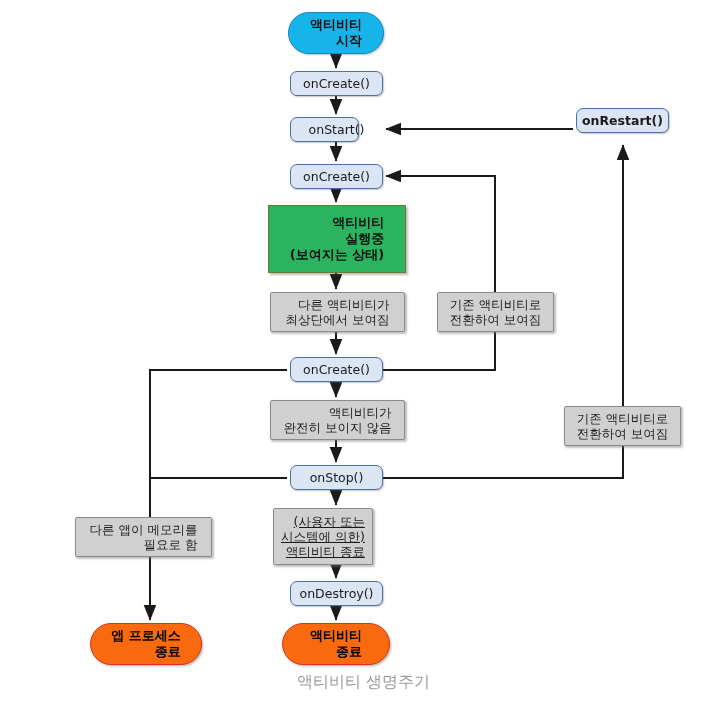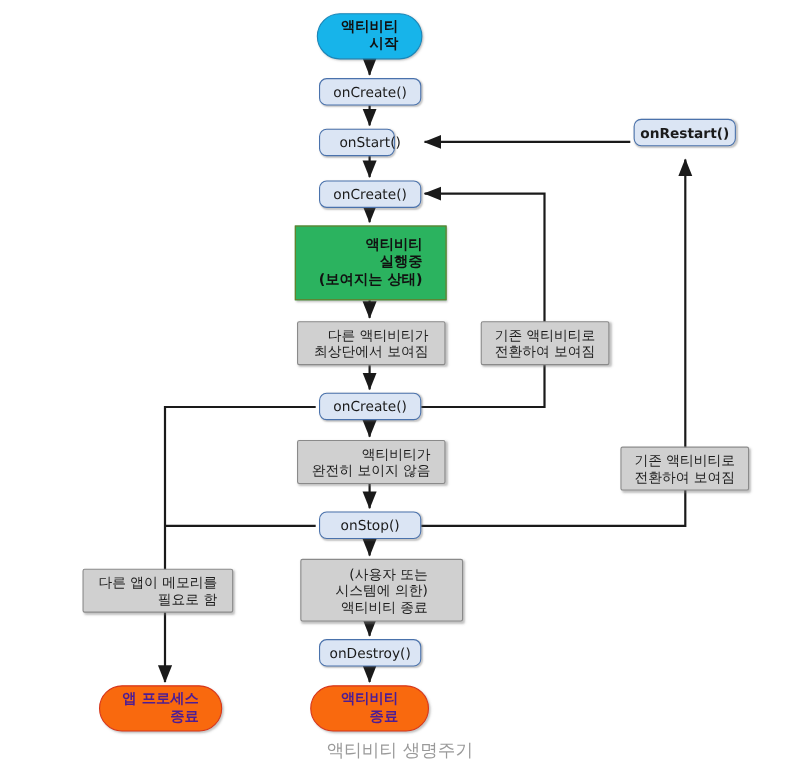--- a/index.html
+++ b/index.html
@@ -74,21 +74,21 @@
     border-radius: 2px;
     color: #1b1b1b;
     font-size: 12.5px;
     box-shadow: 1.5px 1.5px 2px rgba(120,120,120,0.45);
   }
   
   .node-end {
     background: #f9690e;
     border: 1.8px solid #d7351a;
     border-radius: 22px;
-    color: #4c1d95;
+    color: #000000;
     font-weight: bold;
     font-size: 13px;
     box-shadow: 1.5px 1.5px 2px rgba(120,120,120,0.45);
   }
   #diagram-caption {
     position: absolute;
     left: 0;
     top: 672px;
     width: 727px;
     text-align: center;
@@ -140,21 +140,21 @@
       <div class="node node-note" style="left: 270px; top: 292px; width: 135px; height: 40px;">다른 액티비티가
 최상단에서 보여짐</div>
       <div class="node node-note" style="left: 437px; top: 292px; width: 117px; height: 40px;">기존 액티비티로
 전환하여 보여짐</div>
       <div class="node node-callback" style="left: 290px; top: 357px; width: 93px; height: 25px;">onCreate()</div>
       <div class="node node-note" style="left: 270px; top: 400px; width: 135px; height: 40px;">액티비티가
 완전히 보이지 않음</div>
       <div class="node node-callback" style="left: 290px; top: 465px; width: 93px; height: 25px;">onStop()</div>
       <div class="node node-note" style="left: 75px; top: 517px; width: 137px; height: 40px;">다른 앱이 메모리를
 필요로 함</div>
-      <div class="node node-note" style="left: 273px; top: 508px; width: 148px; height: 57px;">(사용자 또는
+      <div class="node node-note" style="left: 273px; top: 508px; width: 100px; height: 57px; text-decoration: underline;">(사용자 또는
 시스템에 의한)
 액티비티 종료</div>
       <div class="node node-callback" style="left: 290px; top: 581px; width: 93px; height: 25px;">onDestroy()</div>
       <div class="node node-end" style="left: 90px; top: 623px; width: 112px; height: 42px;">앱 프로세스
 종료</div>
       <div class="node node-end" style="left: 282px; top: 623px; width: 108px; height: 42px;">액티비티
 종료</div>
       <div class="node node-callback" style="left: 576px; top: 108px; width: 93px; height: 25px; font-weight: bold;">onRestart()</div>
       <div class="node node-note" style="left: 564px; top: 406px; width: 117px; height: 40px;">기존 액티비티로
 전환하여 보여짐</div>

